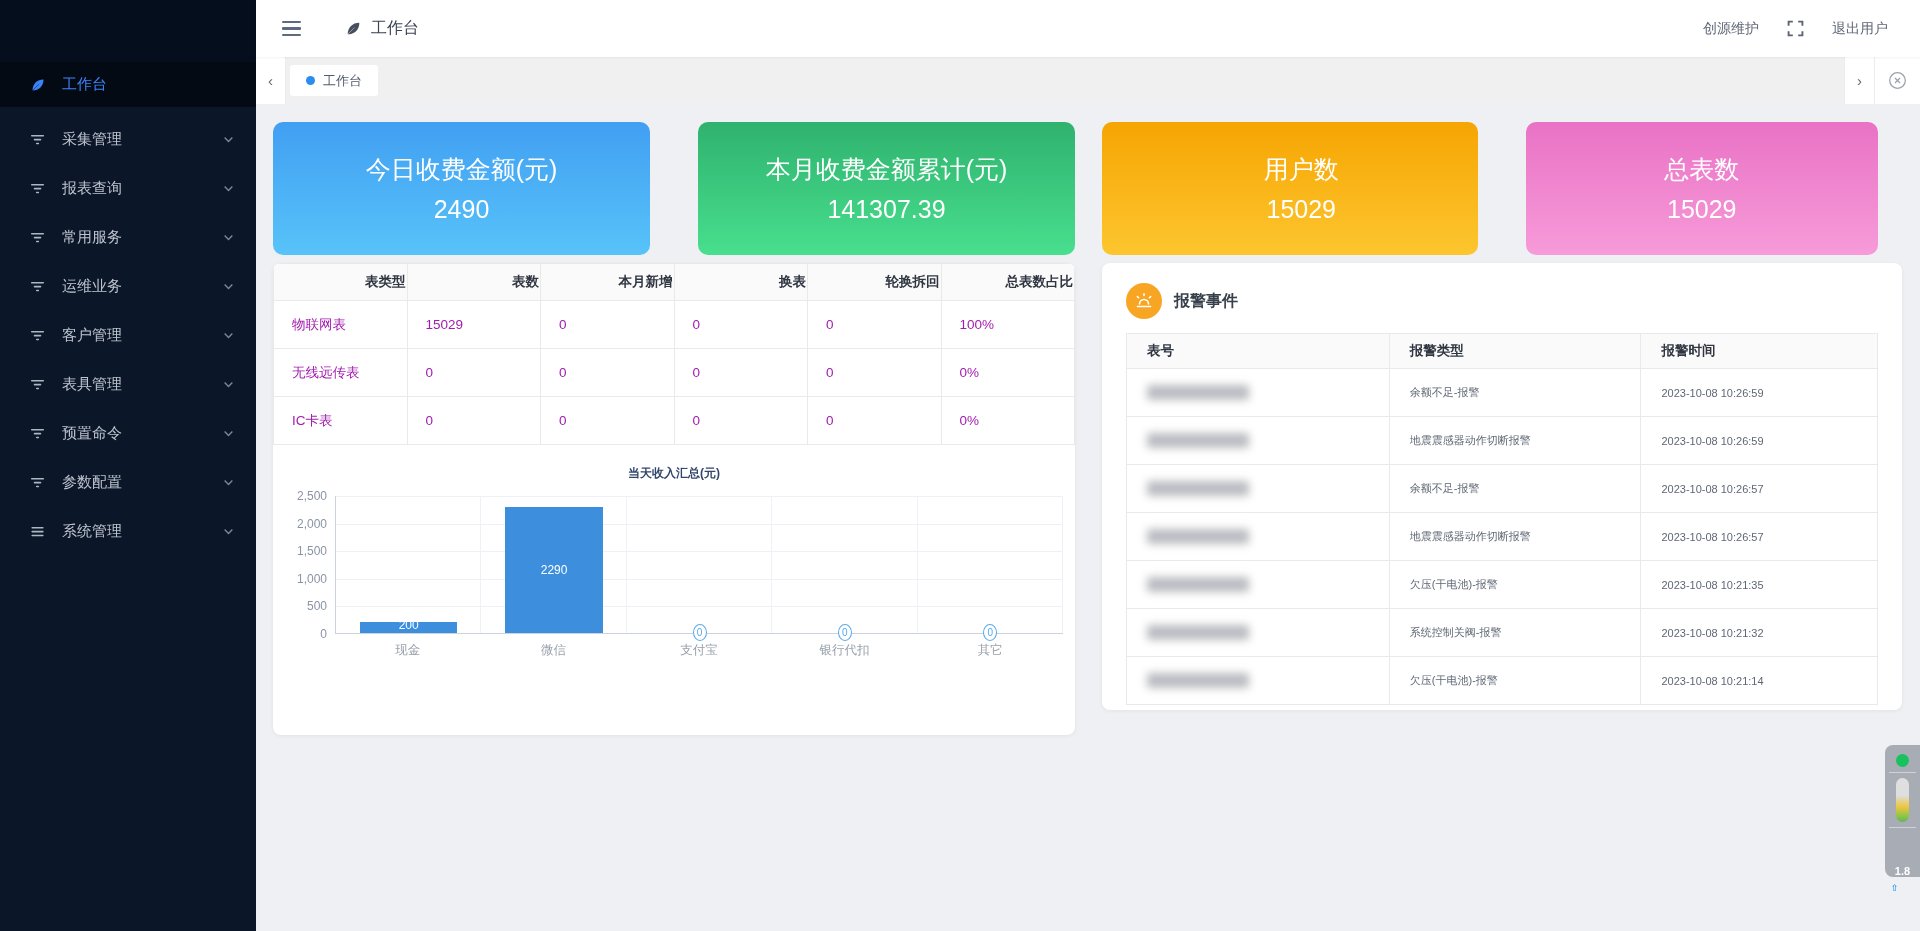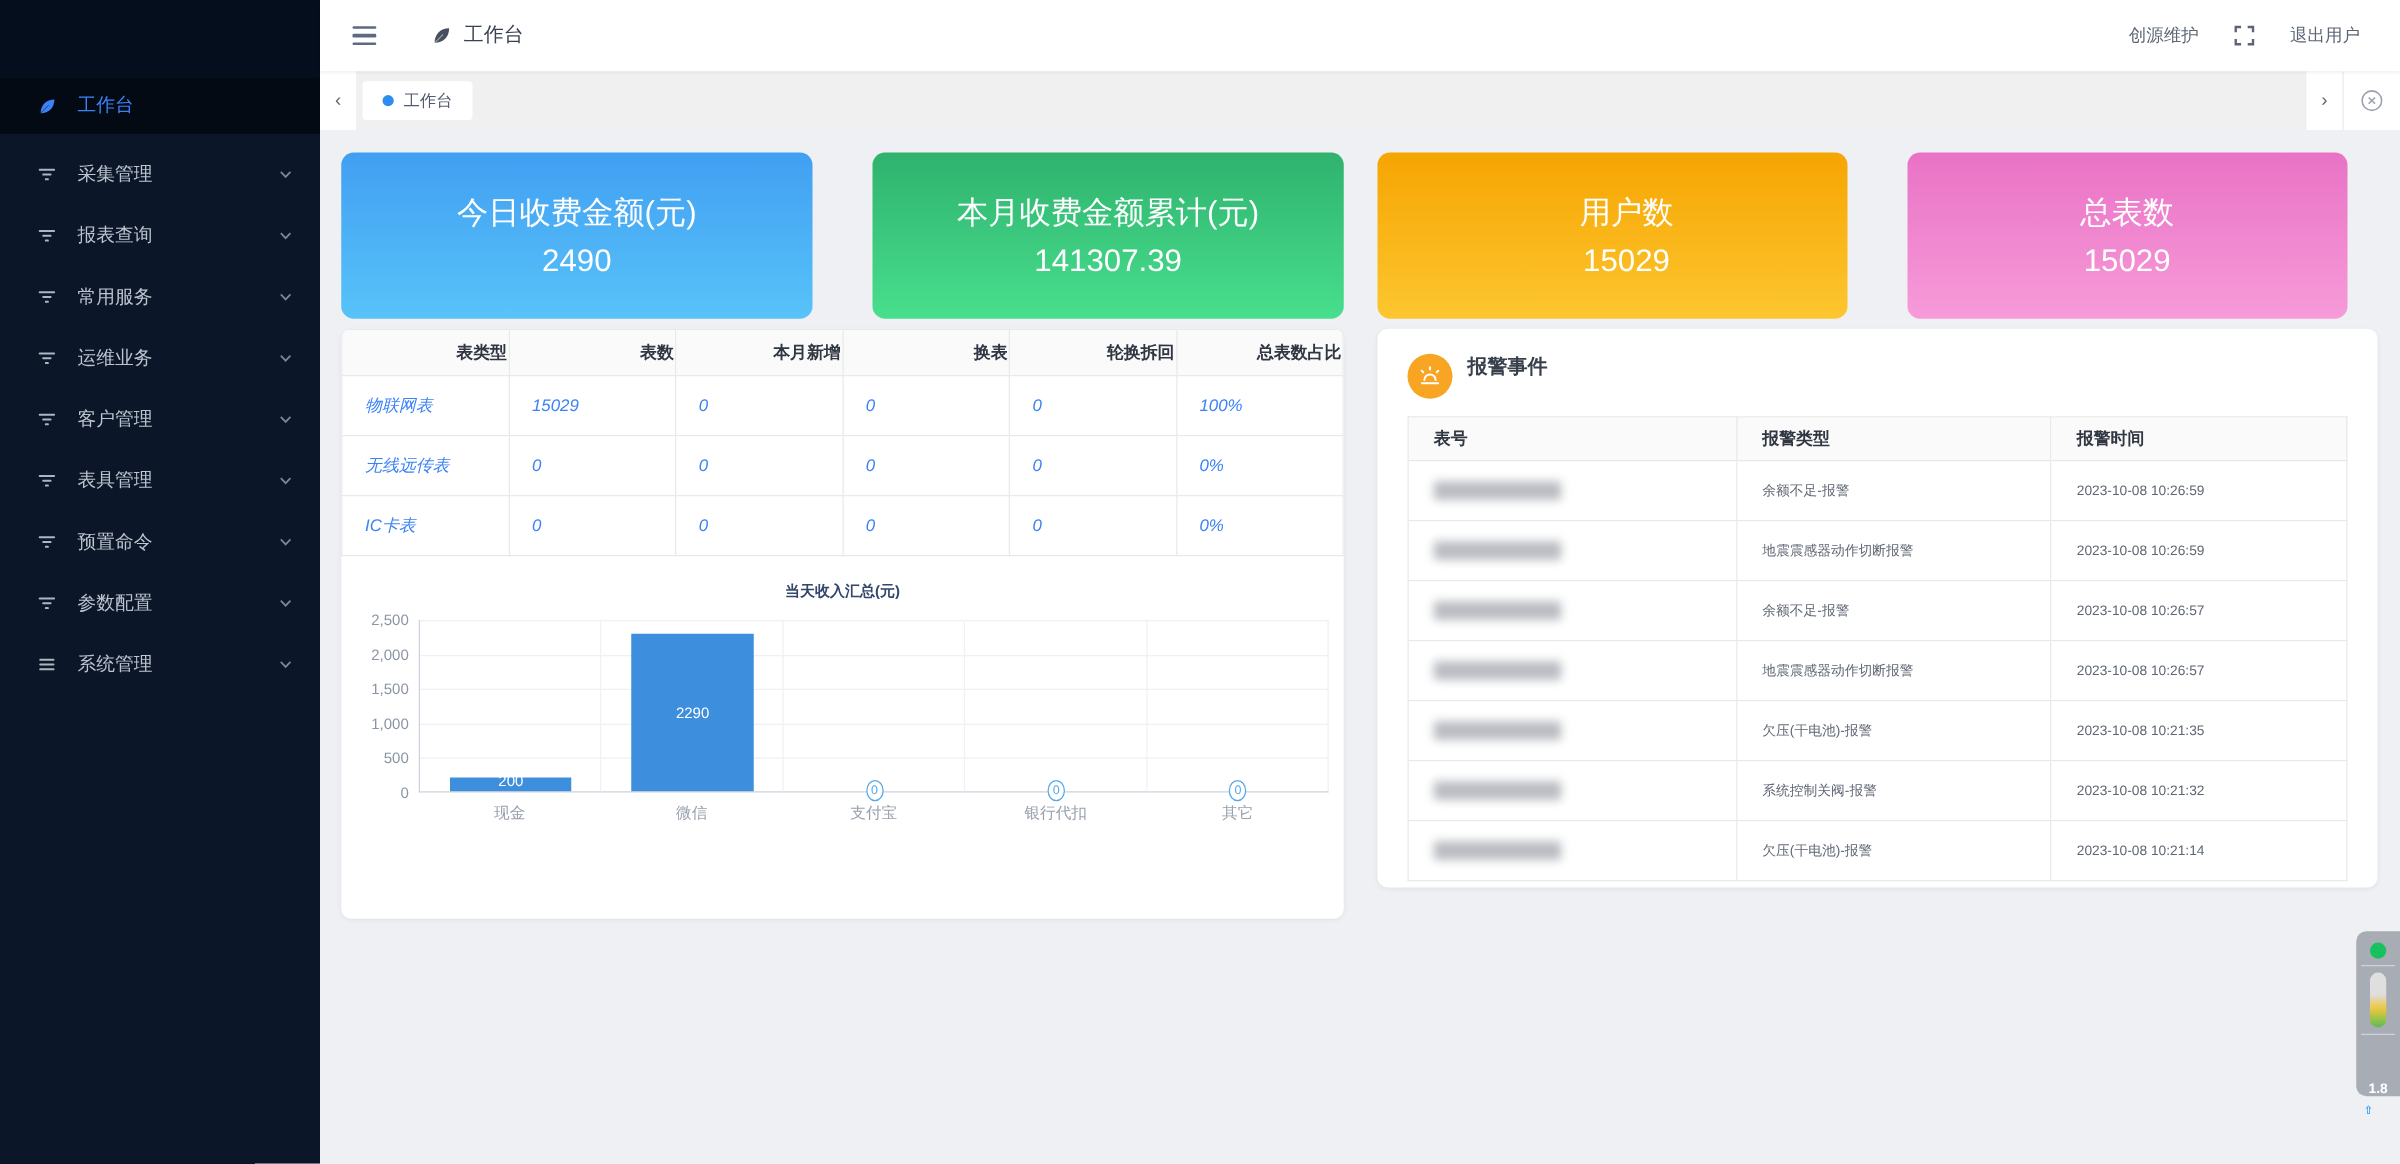--- a/index.html
+++ b/index.html
@@ -62,41 +62,41 @@
   .stat-value { font-size:25px; }
 
   .panel { background:#fff; border-radius:8px; box-shadow:0 1px 4px rgba(0,0,0,0.06); }
 
   
   .left-panel { height:472px; overflow:hidden; }
   .meter-table { width:100%; border-collapse:collapse; table-layout:fixed; }
   .meter-table th { background:#fafafa; border:1px solid #e9e9e9; height:37px;
                     font-size:13.5px; color:#303642; text-align:right; padding-left:18px; font-weight:bold; }
   .meter-table td { border:1px solid #e9e9e9; height:48px; font-size:13.5px;
-                    color:#3b82f6; padding-left:18px; background:#fff;font-style:italic; }
+                    color:#a21caf; padding-left:18px; background:#fff; }
 
   
   .chart-title { text-align:center; font-size:12px; font-weight:bold; color:#33466b; margin:20px 0 14px; }
   .plot { position:relative; margin:0 12px 0 62px; height:138px;
           border-left:1px solid #ccd3dc; border-bottom:1px solid #ccd3dc; }
   .gridline-h { position:absolute; left:0; right:0; height:1px; background:#edf0f4; }
   .gridline-v { position:absolute; top:0; bottom:0; width:1px; background:#eef1f5; }
   .ytick { position:absolute; right:calc(100% + 9px); transform:translateY(-50%);
            font-size:12px; color:#8a94a4; white-space:nowrap; }
   .bar { position:absolute; bottom:0; background:#3d8fde; }
   .bar-label { position:absolute; left:0; width:100%; text-align:center; color:#fff; font-size:12px; }
   .zero-pill { position:absolute; bottom:-8px; width:14px; height:17px; margin-left:-7px;
                border:1px solid #57a8ea; border-radius:50%; background:#fff; color:#57a8ea;
                font-size:10px; display:flex; align-items:center; justify-content:center; }
   .xlabels { display:flex; margin:8px 12px 0 62px; }
   .xlabel { flex:1; text-align:center; font-size:12.5px; color:#98a0ac; }
 
   
   .alarm-panel { height:447px; padding:20px 24px; overflow:hidden; }
-  .alarm-head { display:flex; align-items:flex-start; gap:12px; }
+  .alarm-head { display:flex; align-items:center; gap:12px; }
   .alarm-icon { width:36px; height:36px; border-radius:50%; background:#f7a523;
                 display:flex; align-items:center; justify-content:center; flex-shrink:0; }
   .alarm-title { font-size:16px; font-weight:bold; color:#38404c; }
   .alarm-table { width:100%; border-collapse:collapse; table-layout:fixed; margin-top:14px; }
   .alarm-table th { background:#fafafa; border:1px solid #e9e9e9; height:35px;
                     font-size:13.5px; color:#303642; text-align:left; padding-left:20px; font-weight:bold; }
   .alarm-table td { border:1px solid #e9e9e9; height:48px; font-size:11px;
                     color:#5f6774; padding-left:20px; }
   .blur-blob { width:102px; height:15px; background:#b9bcc1; border-radius:2px; filter:blur(4px); }
 

